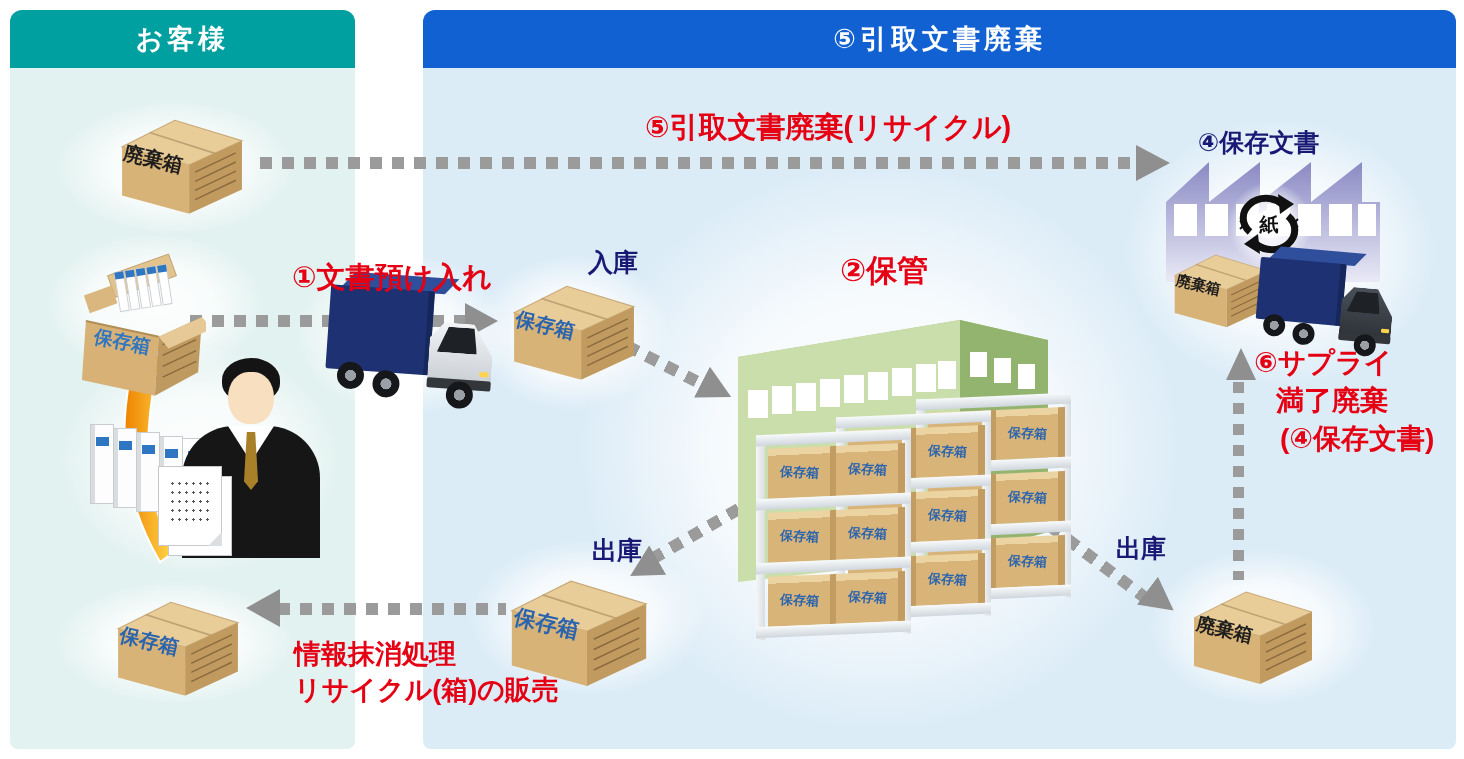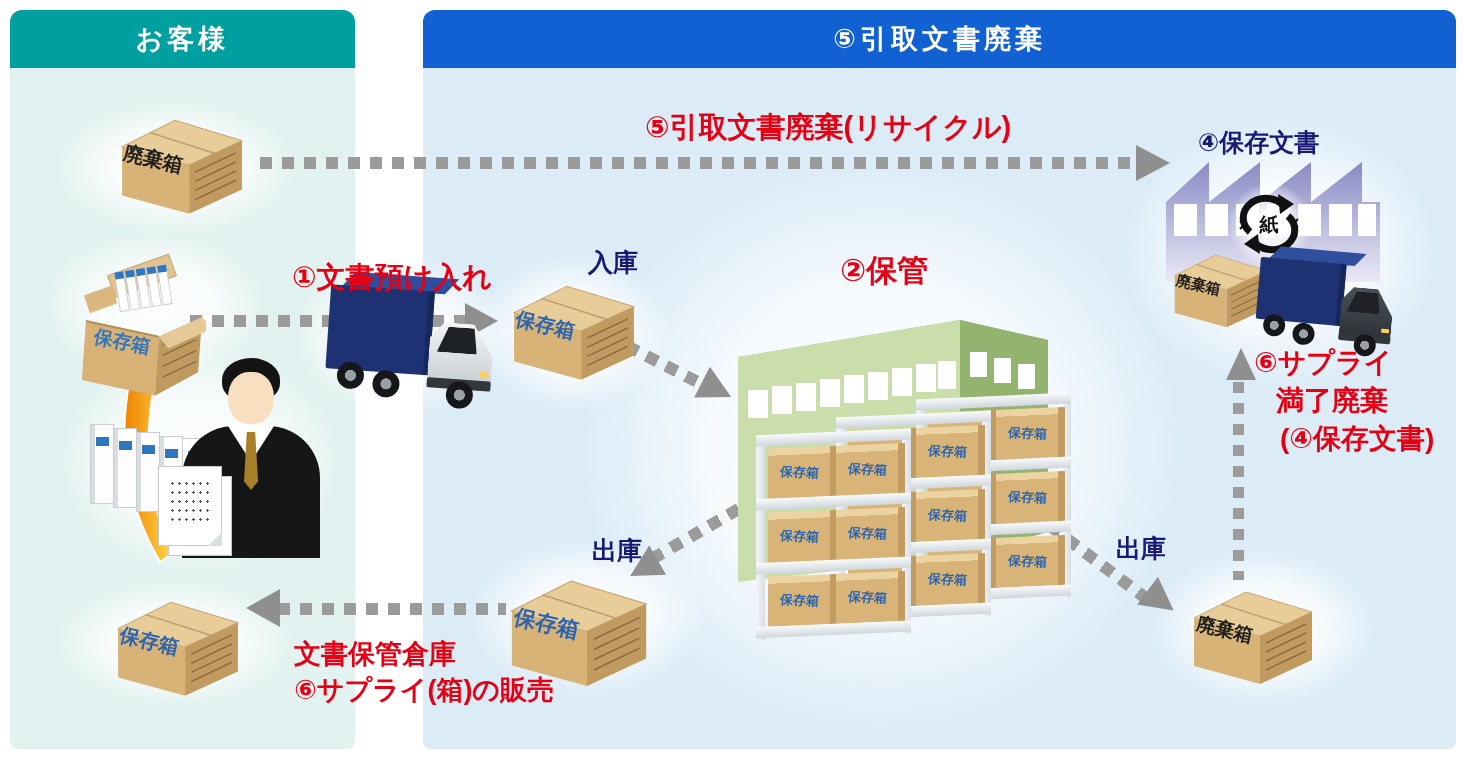--- a/index.html
+++ b/index.html
@@ -395,22 +395,22 @@
     <div class="t-bump" style="left:86px;top:88px;width:52px;height:8px"></div>
     <div class="t-light" style="left:128px;top:81px;width:8px;height:4px"></div>
     <div class="wheel" style="left:10px;top:76px;width:22px;height:22px"></div>
     <div class="wheel" style="left:40px;top:82px;width:22px;height:22px"></div>
     <div class="wheel" style="left:102px;top:88px;width:22px;height:22px"></div>
   </div>
 
   <span class="lbl-red" style="left:292px;top:258px;font-size:29px">①文書預け入れ</span>
   <span class="lbl-red" style="left:645px;top:108px;font-size:29px">⑤引取文書廃棄(リサイクル)</span>
   <span class="lbl-red" style="left:840px;top:250px;font-size:31px">②保管</span>
-  <span class="lbl-red" style="left:294px;top:636px;font-size:27px">文書保管倉庫</span>
-  <span class="lbl-red" style="left:294px;top:672px;font-size:27px">⑥サプライ(箱)の販売</span>
+  <span class="lbl-red" style="left:294px;top:636px;font-size:27px">情報抹消処理</span>
+  <span class="lbl-red" style="left:294px;top:672px;font-size:27px">リサイクル(箱)の販売</span>
   <div style="position:absolute;left:1254px;top:344px;line-height:38px">
     <span class="lbl-red" style="position:static;font-size:28px;display:block">⑥サプライ</span>
     <span class="lbl-red" style="position:static;font-size:28px;display:block;padding-left:22px">満了廃棄</span>
     <span class="lbl-red" style="position:static;font-size:28px;display:block;padding-left:26px">(④保存文書)</span>
   </div>
 
   <span class="lbl-navy" style="left:588px;top:246px;font-size:25px">入庫</span>
   <span class="lbl-navy" style="left:592px;top:534px;font-size:25px">出庫</span>
   <span class="lbl-navy" style="left:1116px;top:532px;font-size:25px">出庫</span>
   <span class="lbl-navy" style="left:1198px;top:126px;font-size:25px">④保存文書</span>

